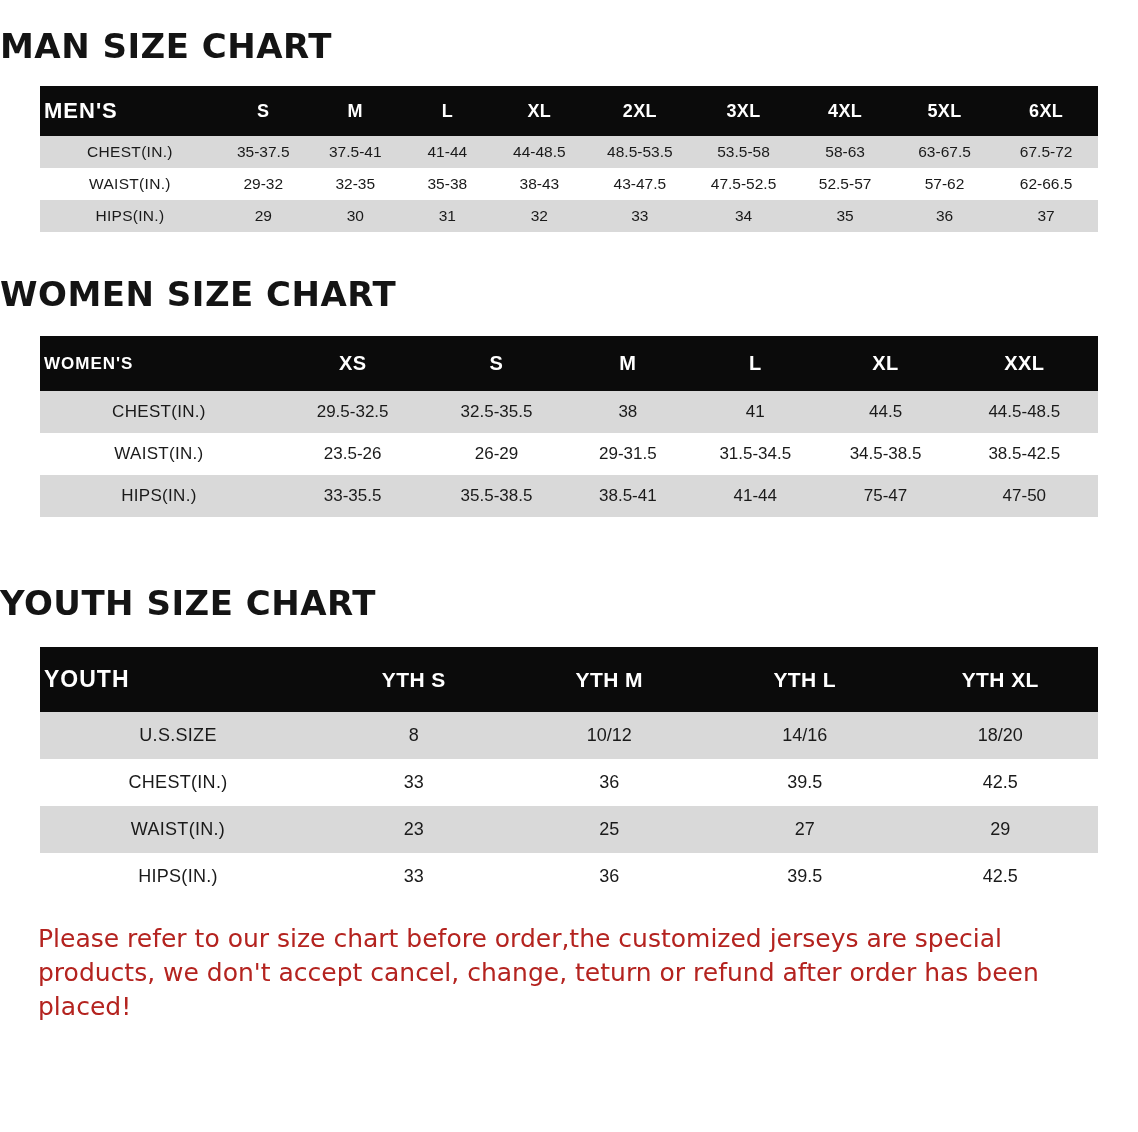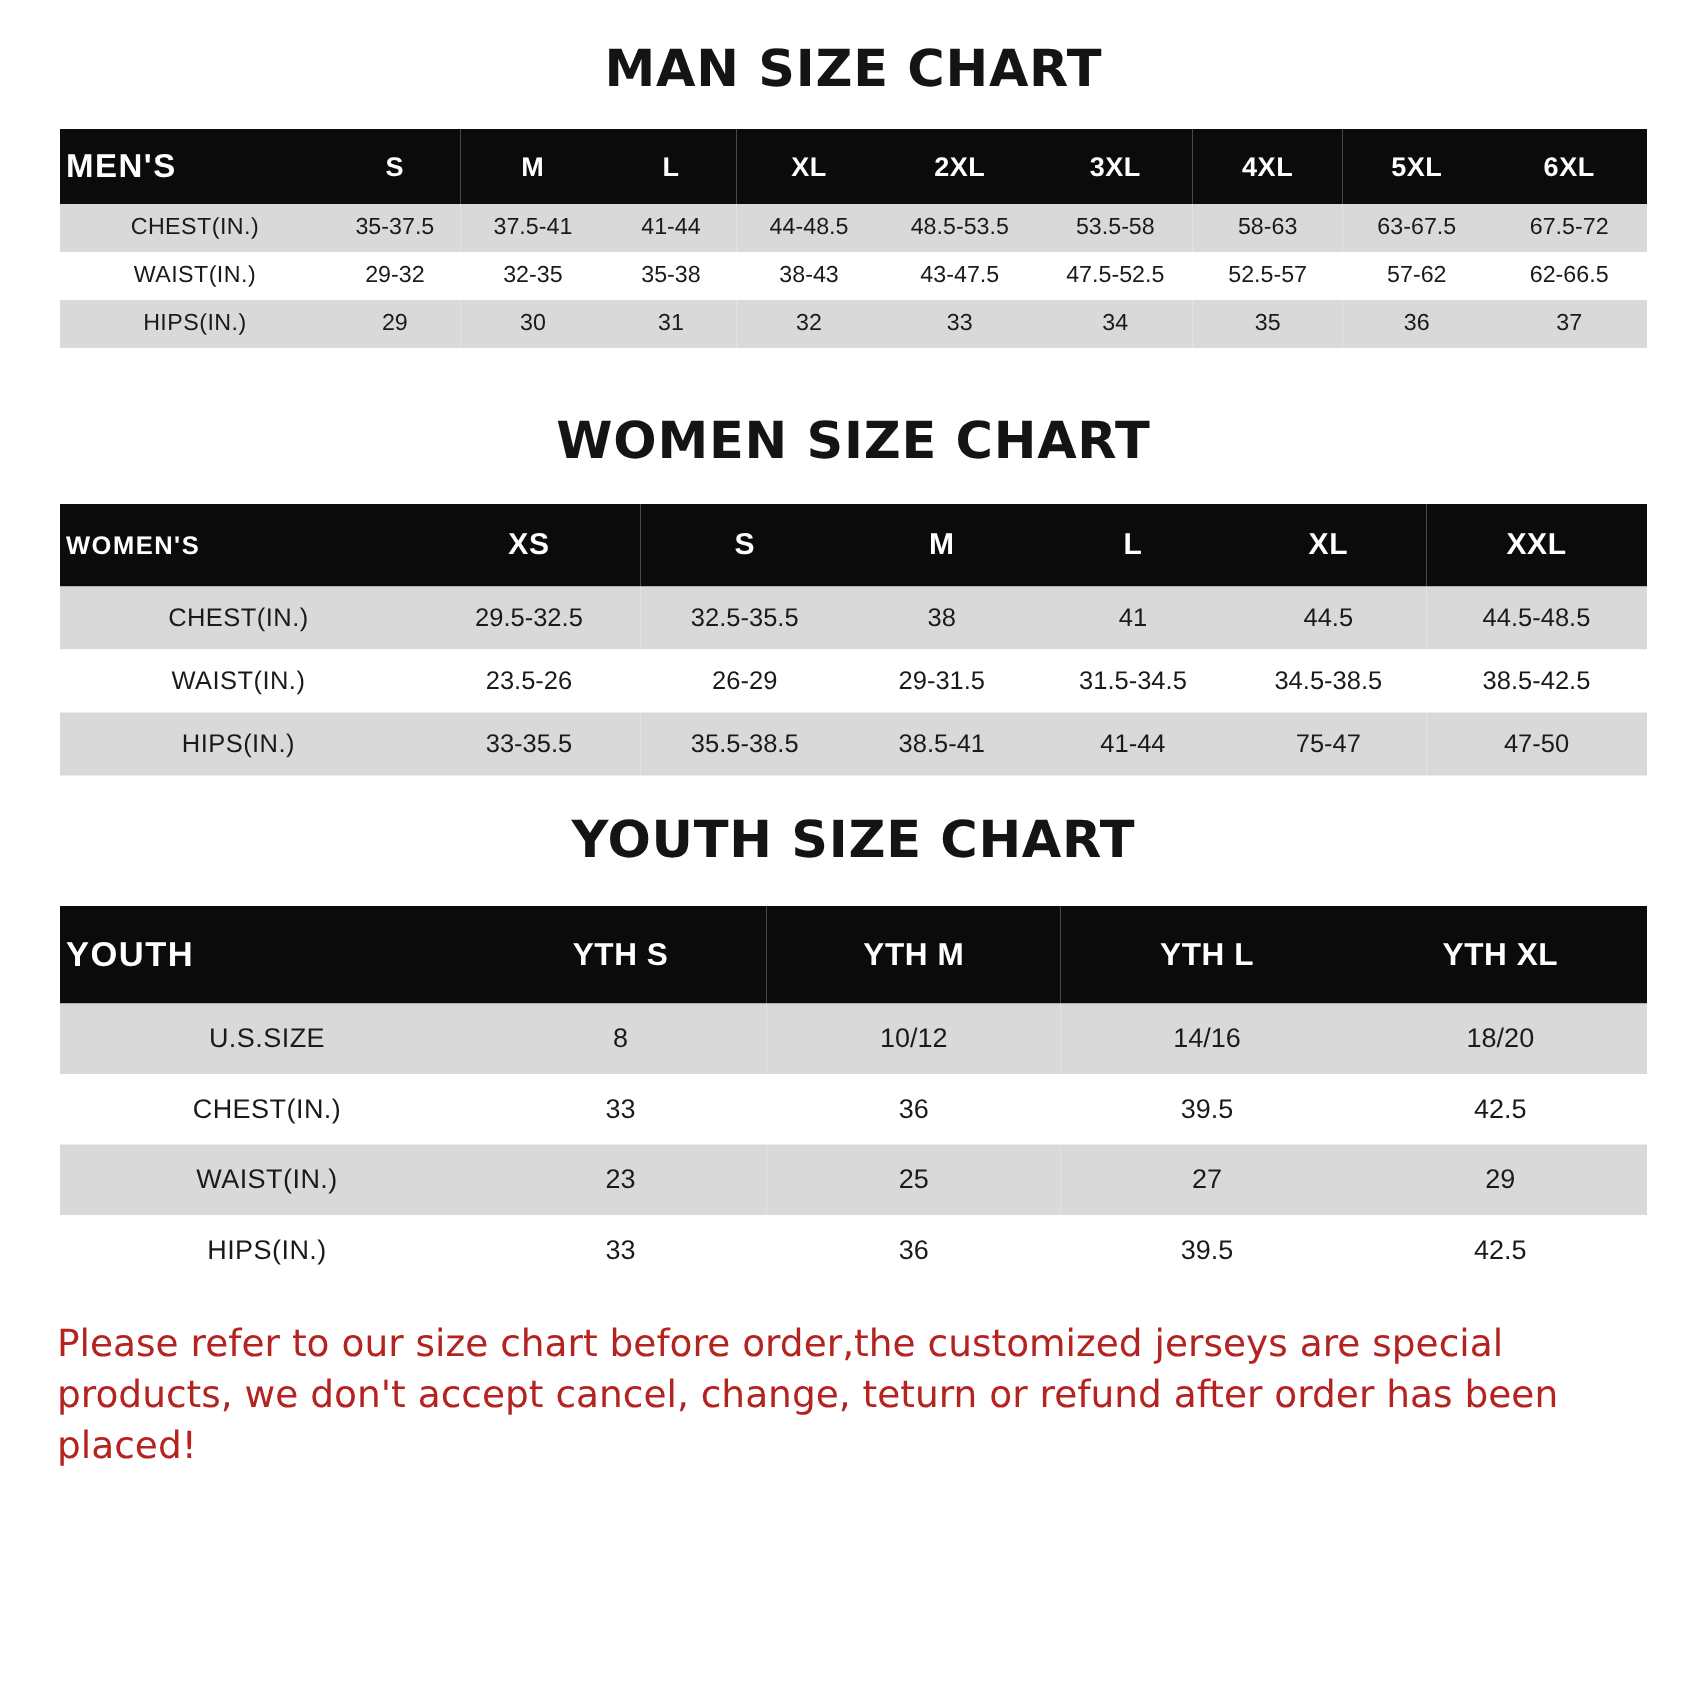--- a/index.html
+++ b/index.html
@@ -36,30 +36,30 @@
     font-weight: bold;
     font-size: 66px;
     letter-spacing: 2px;
     color: #111111;
     line-height: 1;
     padding-bottom: 4px;
   }
 
   
   .section-title {
-    text-align: center;
+    text-align: left;
     font-family: "DejaVu Sans", sans-serif;
     font-weight: bold;
     font-size: 34px;
     letter-spacing: 0.5px;
     color: #141414;
   }
   .section-title.man { margin-top: 26px; margin-bottom: 20px; }
   .section-title.women { margin-top: 42px; margin-bottom: 22px; }
-  .section-title.youth { margin-top: 23px; margin-bottom: 24px; }
+  .section-title.youth { margin-top: 66px; margin-bottom: 24px; }
 
   
   .table-wrap {
     margin: 0 40px;
   }
   table {
     width: 100%;
     border-collapse: collapse;
     table-layout: fixed;
   }

